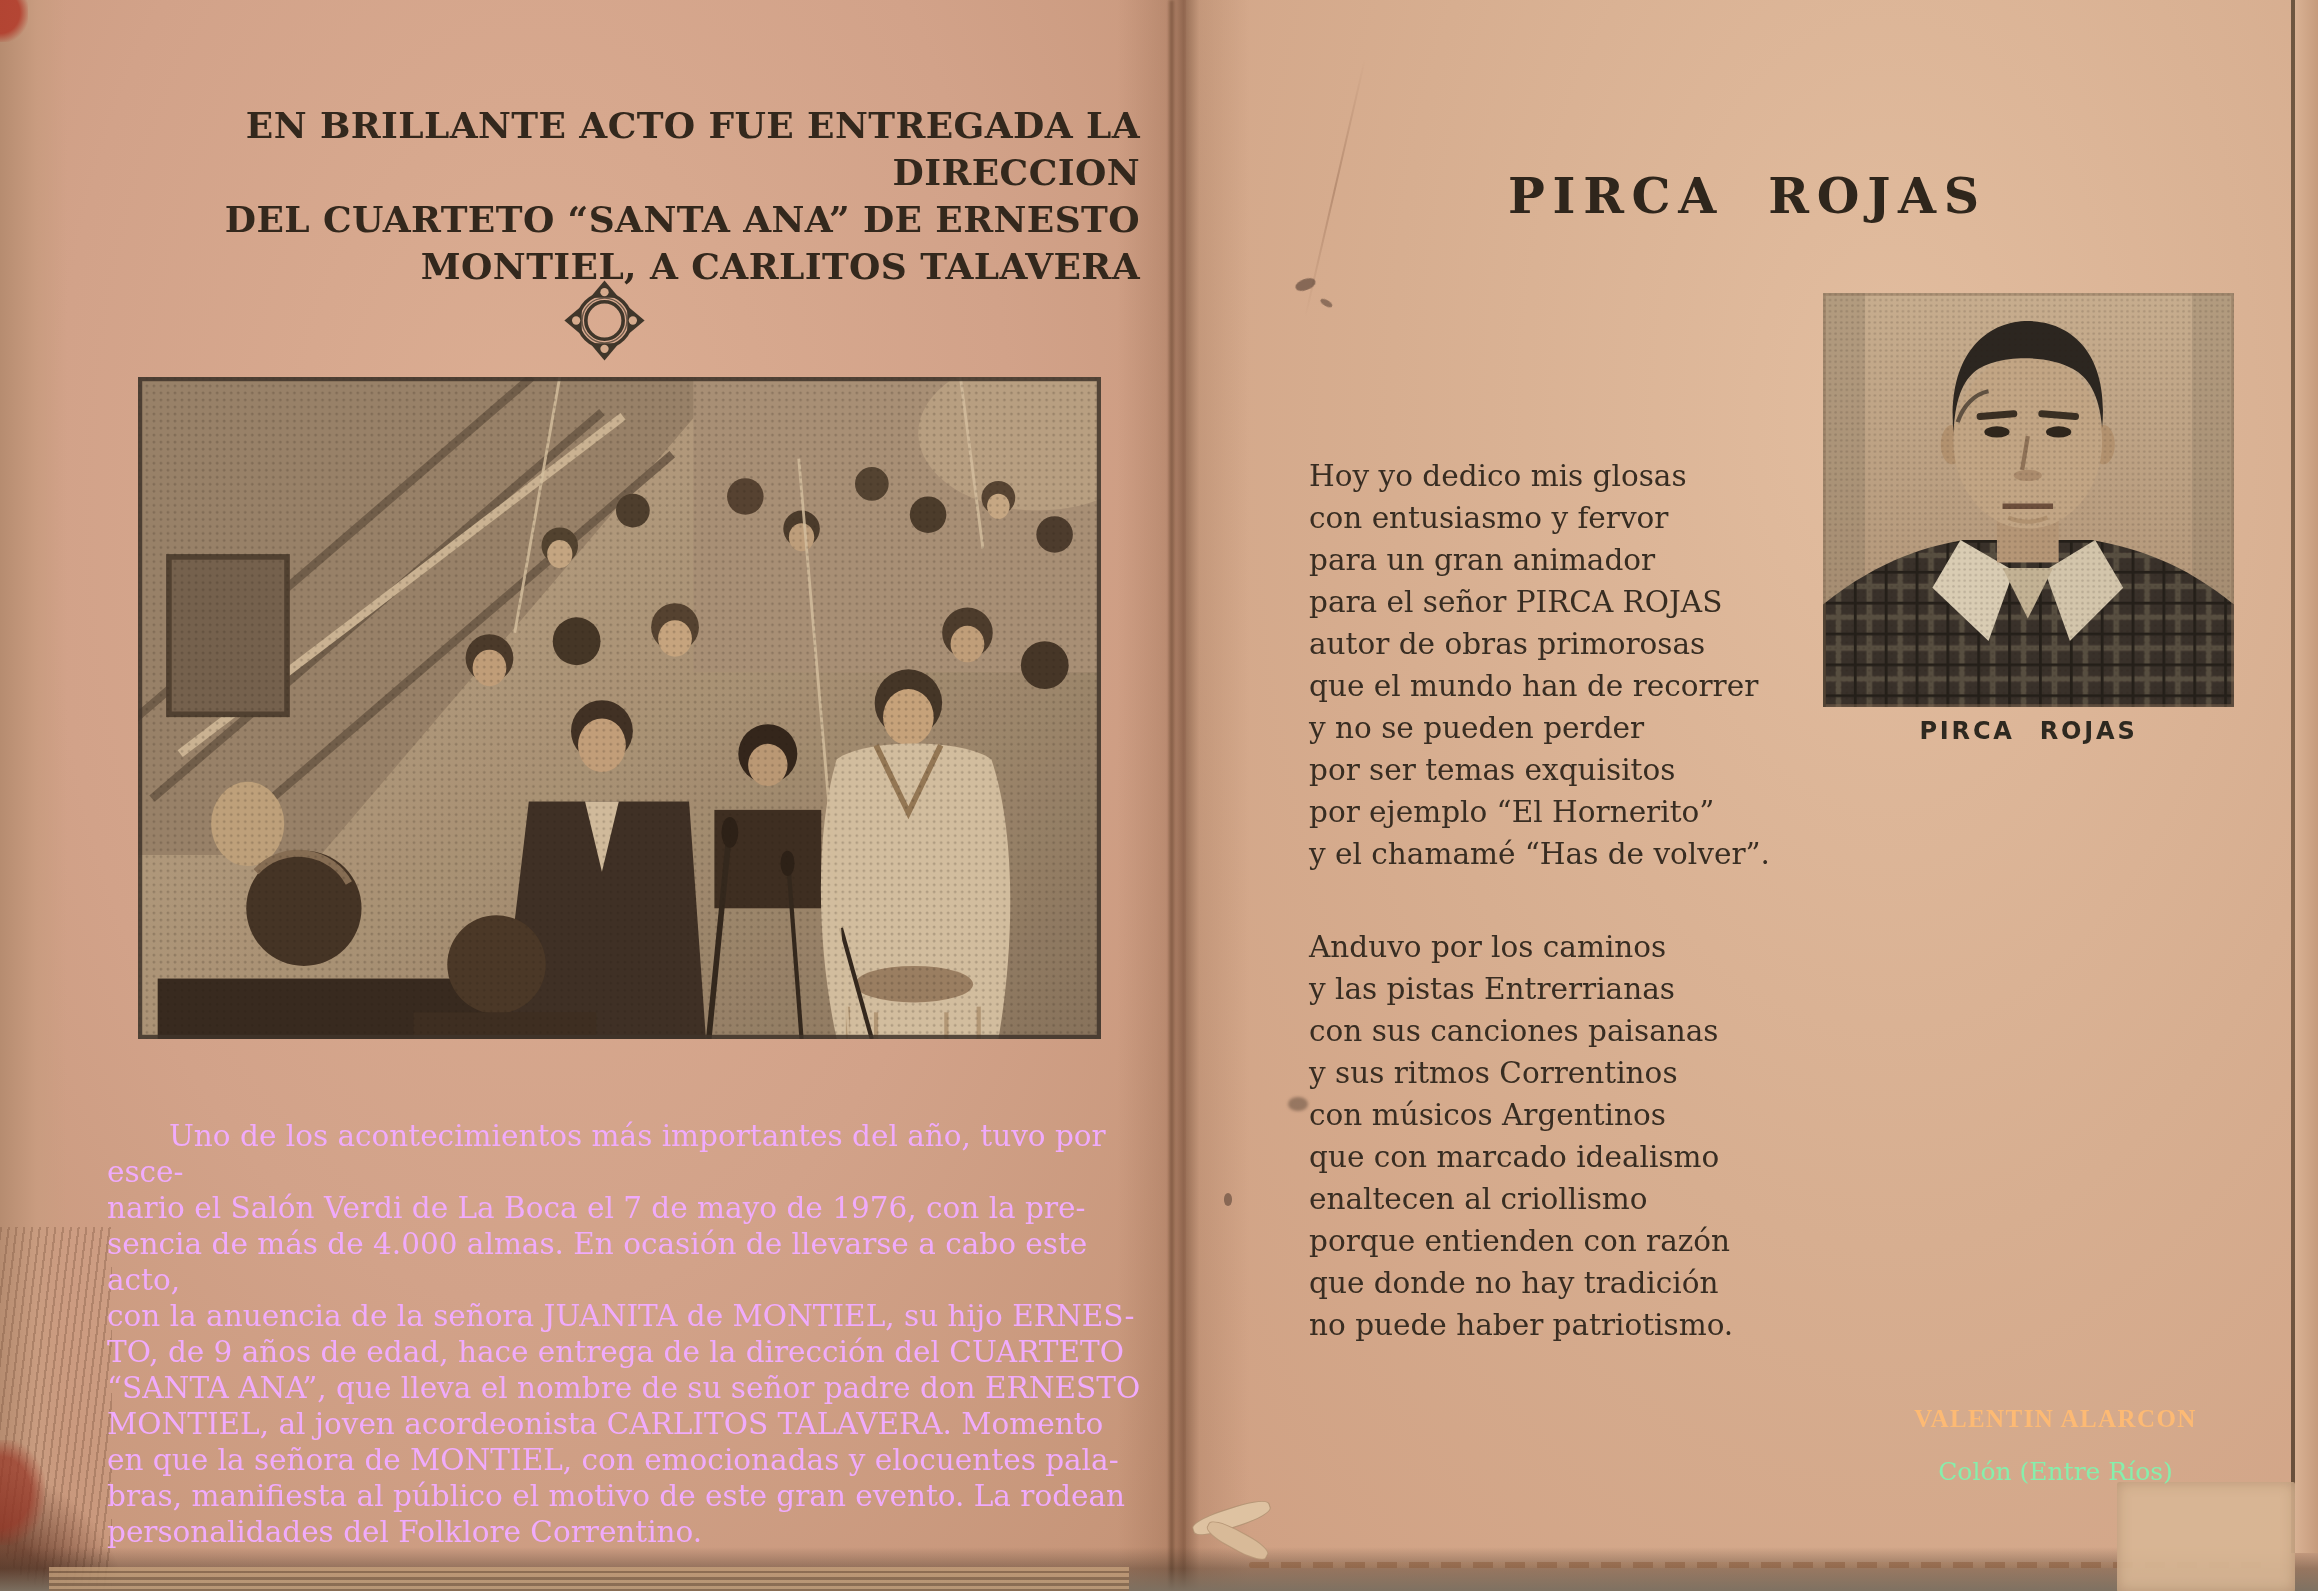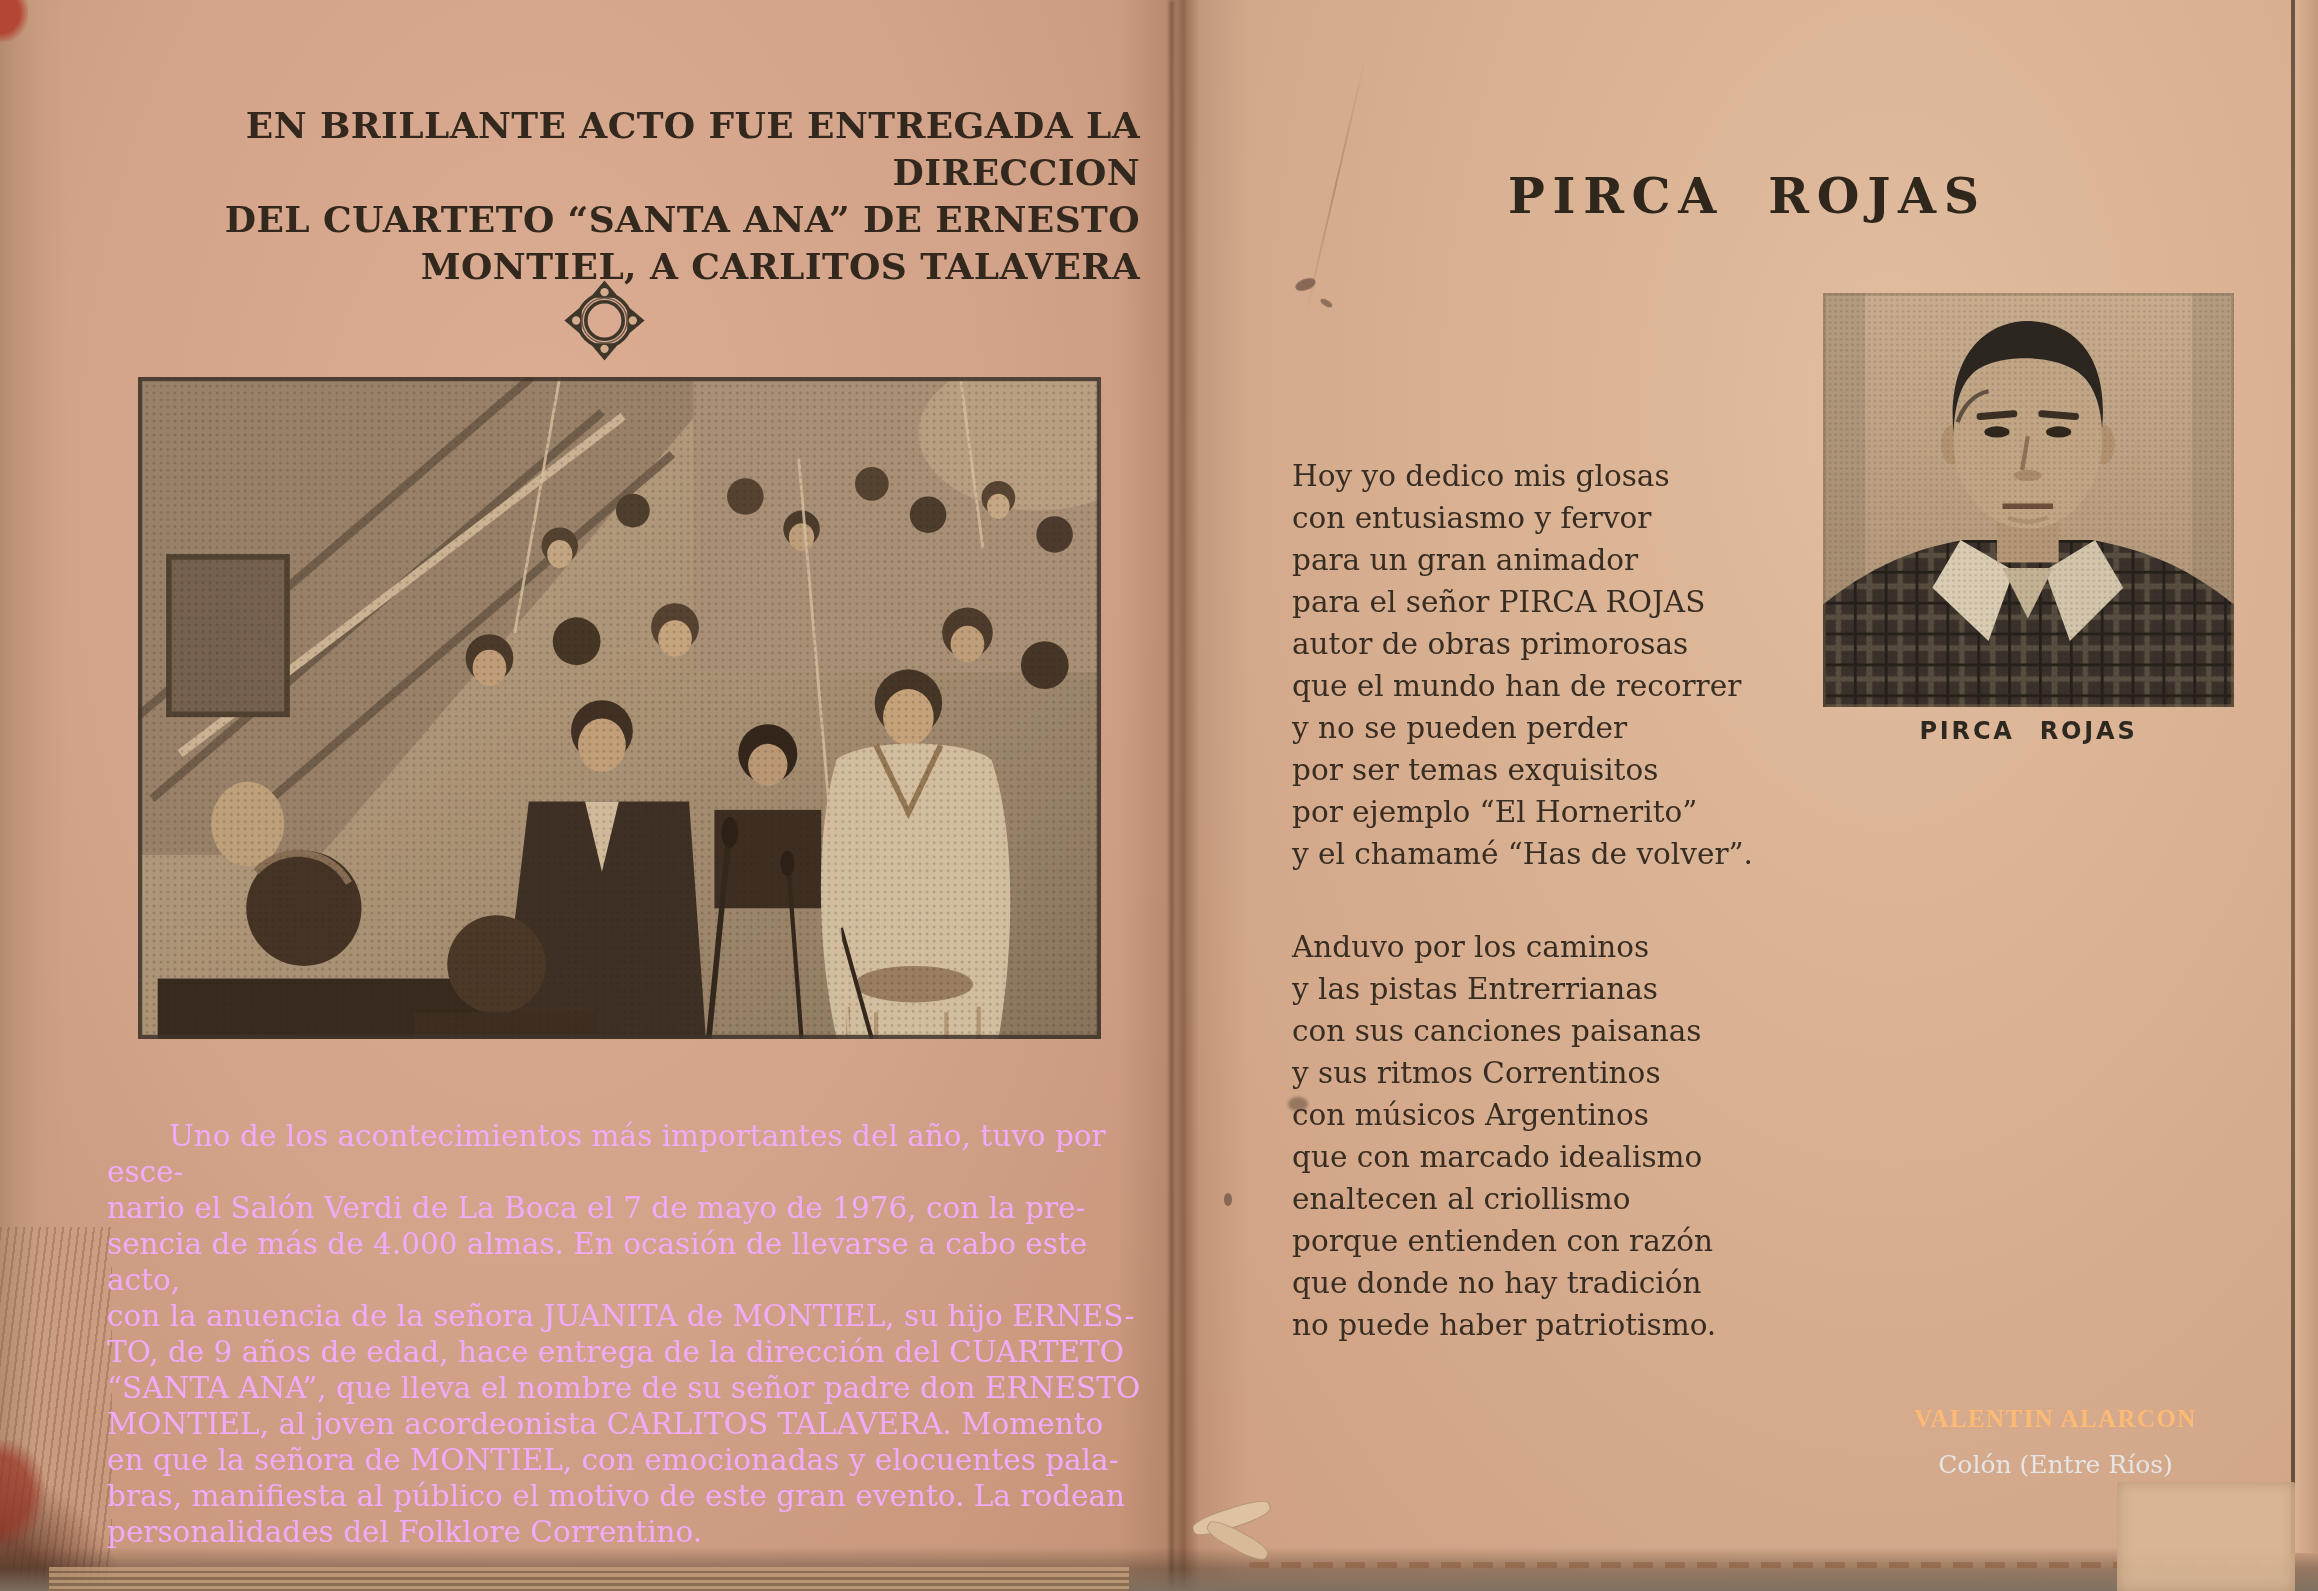--- a/index.html
+++ b/index.html
@@ -57,27 +57,27 @@
   
   .kicker{position:absolute;left:1365px;top:111px;width:786px;text-align:center;
     white-space:nowrap;font-size:30px;letter-spacing:13.3px;word-spacing:18px;color:#3a2f23;}
   .title{position:absolute;left:1508px;top:167px;width:456px;text-align:center;
     white-space:nowrap;font-weight:700;font-size:49px;letter-spacing:7.7px;word-spacing:19.6px;
     color:#2f261c;}
   .portrait{position:absolute;left:1823px;top:293px;width:411px;height:414px;}
   .portrait-caption{position:absolute;left:1823px;top:717px;width:411px;text-align:center;
     font-family:"DejaVu Sans", sans-serif;font-weight:700;font-size:24px;
     letter-spacing:2.8px;word-spacing:14px;color:#2e2920;}
-  .stanza{position:absolute;white-space:pre-line;font-size:29.5px;line-height:42px;color:#382d22;}
+  .stanza{position:absolute;white-space:pre-line;font-size:29.5px;line-height:42px;color:#382d22;margin-left:17px;}
   .stanza-1{left:1292px;top:455px;width:477px;}
   .stanza-2{left:1292px;top:926px;width:477px;}
   .stanza-3{left:1816px;top:954px;width:477px;}
   .signature{position:absolute;left:1866px;top:1405px;width:379px;text-align:center;}
   .signature-name{font-weight:700;font-size:25px;letter-spacing:1.4px;color:#fdba74;font-family:Liberation Serif, serif;}
-  .signature-place{font-size:25px;margin-top:17px;color:#e5e5e5;}
+  .signature-place{font-size:25px;margin-top:24px;color:#86efac;}
 </style>
 </head>
 <body>
 
 <div class="scan">
 
   <div class="page page-left"></div>
   <div class="page page-right"></div>
   <div class="gutter"></div>
   <div class="gutter-line"></div>

